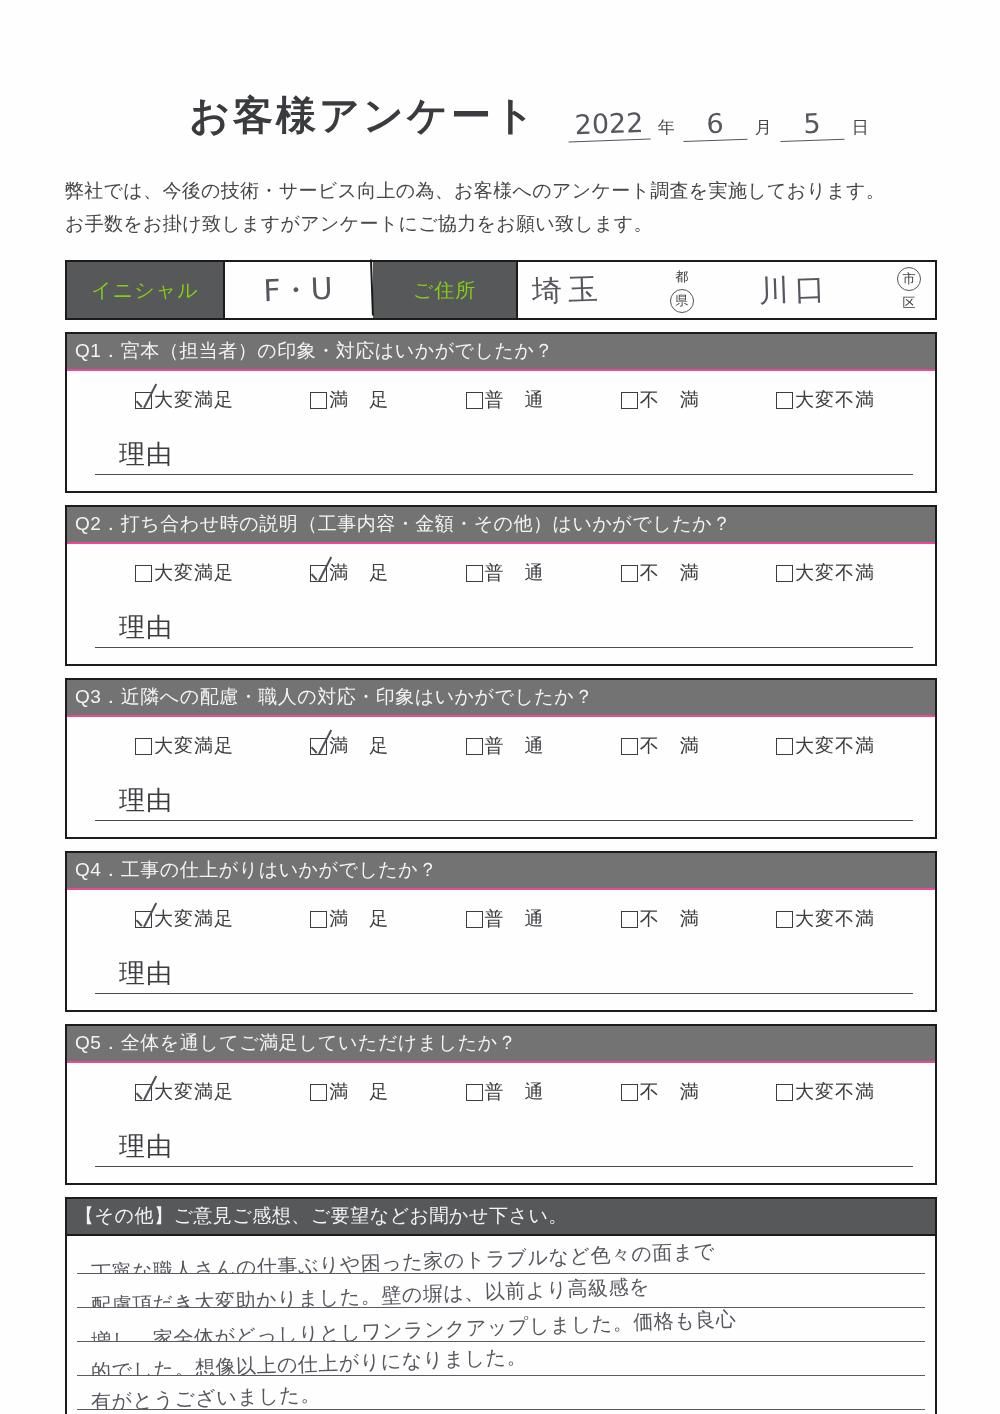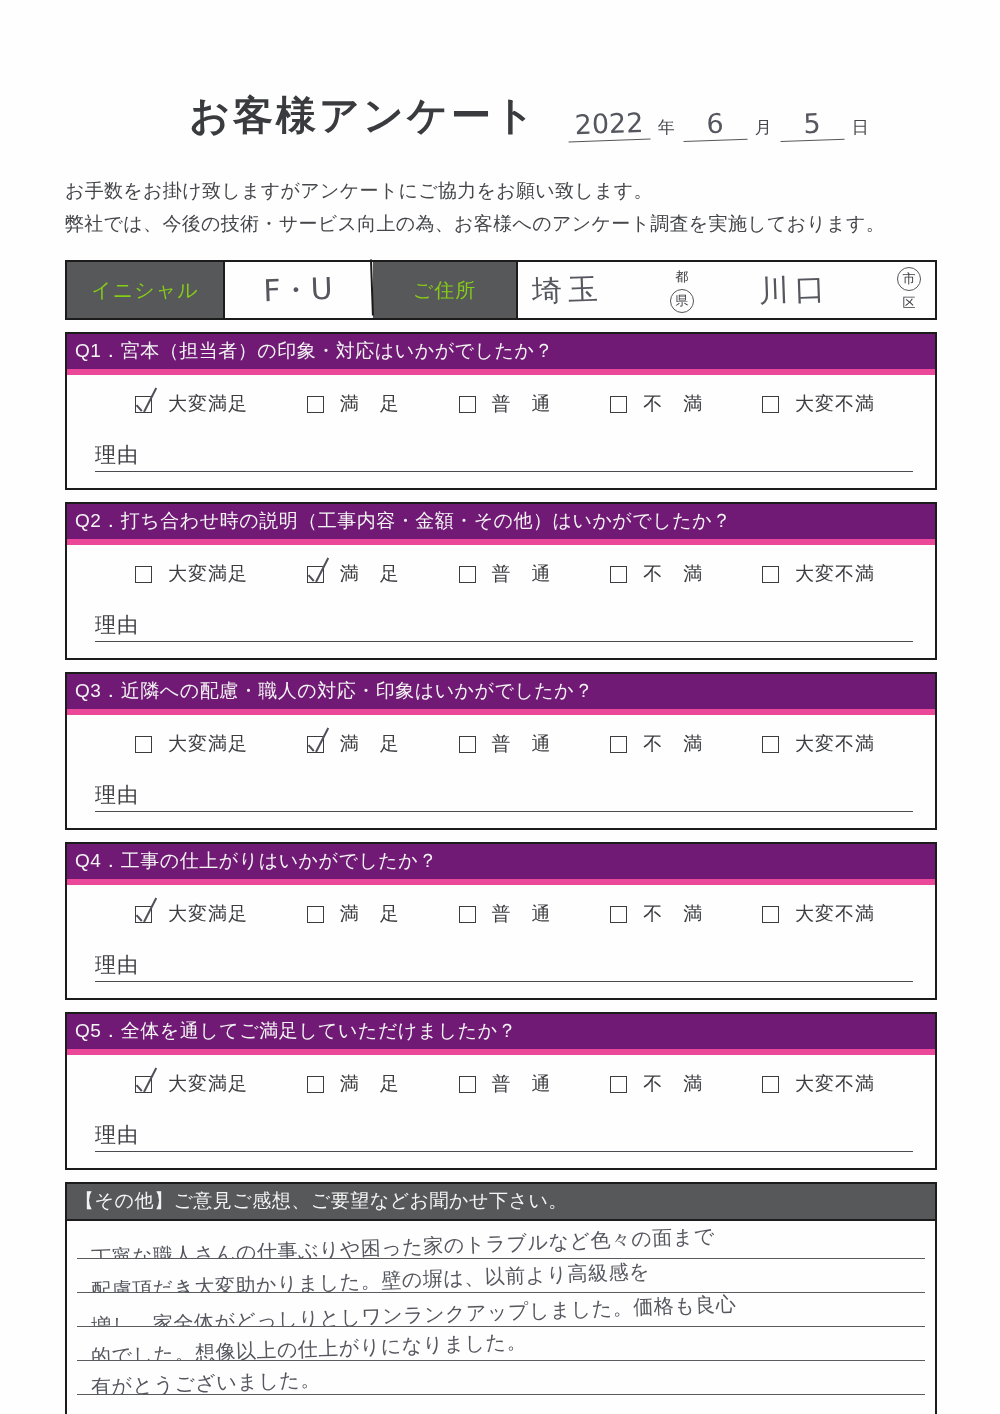--- a/index.html
+++ b/index.html
@@ -24,33 +24,33 @@
   .cell-initial-label{width:158px;border-right:2px solid #1c1c1c;}
   .cell-initial-value{width:148px;border-right:2px solid #1c1c1c;font-size:30px;}
   .cell-address-label{width:145px;border-right:2px solid #1c1c1c;}
   .cell-address-value{flex:1;justify-content:space-between;padding:0 14px;}
   .suffix-stack{display:flex;flex-direction:column;align-items:center;font-size:13px;color:#3a3a3e;gap:2px;}
   .suffix-plain{padding:1px 3px;}
   .suffix-circled{width:22px;height:22px;border:1.5px solid #55565a;border-radius:50%;display:flex;align-items:center;justify-content:center;}
   .addr-hand{font-size:30px;letter-spacing:6px;}
   
   .q-section{border:2.5px solid #1c1c1c;margin-top:12px;}
-  .q-bar{background:#701a75;color:#f4f4f4;font-size:19px;letter-spacing:0.5px;
-         padding:4px 8px 5px 8px;border-bottom:6px solid #ec4899;}
+  .q-bar{background:#737373;color:#f4f4f4;font-size:19px;letter-spacing:0.5px;
+         padding:4px 8px 5px 8px;border-bottom:2px solid #ec4899;}
   .q-body{padding:16px 0 10px 0;background:#fefefe;}
   .opt-row{display:flex;padding:0 60px 0 68px;justify-content:space-between;}
-  .opt{display:flex;align-items:center;gap:16px;}
+  .opt{display:flex;align-items:center;gap:2px;}
   .cb{width:15px;height:15px;border:1.8px solid #3c3d40;position:relative;background:#fefefe;cursor:pointer;}
   .cb.checked::after{content:'';position:absolute;left:7px;bottom:0px;width:0;height:27px;
       border-right:2.4px solid #50505a;transform:rotate(27deg);transform-origin:bottom center;}
   .cb.checked::before{content:'';position:absolute;left:-1px;bottom:2px;width:8px;height:2.4px;
       background:#50505a;transform:rotate(48deg);}
   .opt-label{font-size:19px;letter-spacing:1px;color:#3c3d40;}
   .reason-row{margin:24px 22px 6px 28px;border-bottom:1.6px solid #4a4b4e;display:flex;}
-  .reason-label{font-size:21px;padding-bottom:2px;letter-spacing:1px;}
+  .reason-label{font-size:26px;padding-bottom:2px;letter-spacing:1px;margin-left:24px;}
   
   .other-section{border:2.5px solid #1c1c1c;margin-top:12px;}
   .other-bar{background:#57585a;color:#f4f4f4;font-size:19px;letter-spacing:0.5px;
              padding:4px 8px 5px 8px;border-bottom:2px solid #1c1c1c;}
   .comment-area{padding:4px 10px 14px 10px;background:#fefefe;}
   .comment-line{height:33px;border-bottom:1.6px solid #5a5b5e;display:flex;align-items:flex-end;overflow:hidden;}
   .comment-text{font-size:20px;line-height:1.1;letter-spacing:0.5px;padding-left:14px;white-space:nowrap;}
 </style>
 </head>
 <body>
@@ -63,22 +63,22 @@
       <span class="date-val hand">2022</span>
       <span class="date-unit">年</span>
       <span class="date-val hand" style="min-width:52px">6</span>
       <span class="date-unit">月</span>
       <span class="date-val hand" style="min-width:52px">5</span>
       <span class="date-unit">日</span>
     </div>
   </div>
 
   <div class="intro">
+    <div>弊社では、今後の技術・サービス向上の為、お客様へのアンケート調査を実施しております。</div>
     <div>お手数をお掛け致しますがアンケートにご協力をお願い致します。</div>
-    <div>弊社では、今後の技術・サービス向上の為、お客様へのアンケート調査を実施しております。</div>
   </div>
 
   <div class="resp-row">
     <div class="resp-cell resp-dark cell-initial-label">イニシャル</div>
     <div class="resp-cell cell-initial-value hand">F・U</div>
     <div class="resp-cell resp-dark cell-address-label">ご住所</div>
     <div class="resp-cell cell-address-value">
       <span class="addr-hand hand">埼玉</span>
       <span class="suffix-stack">
         <span class="suffix-plain">都</span>

